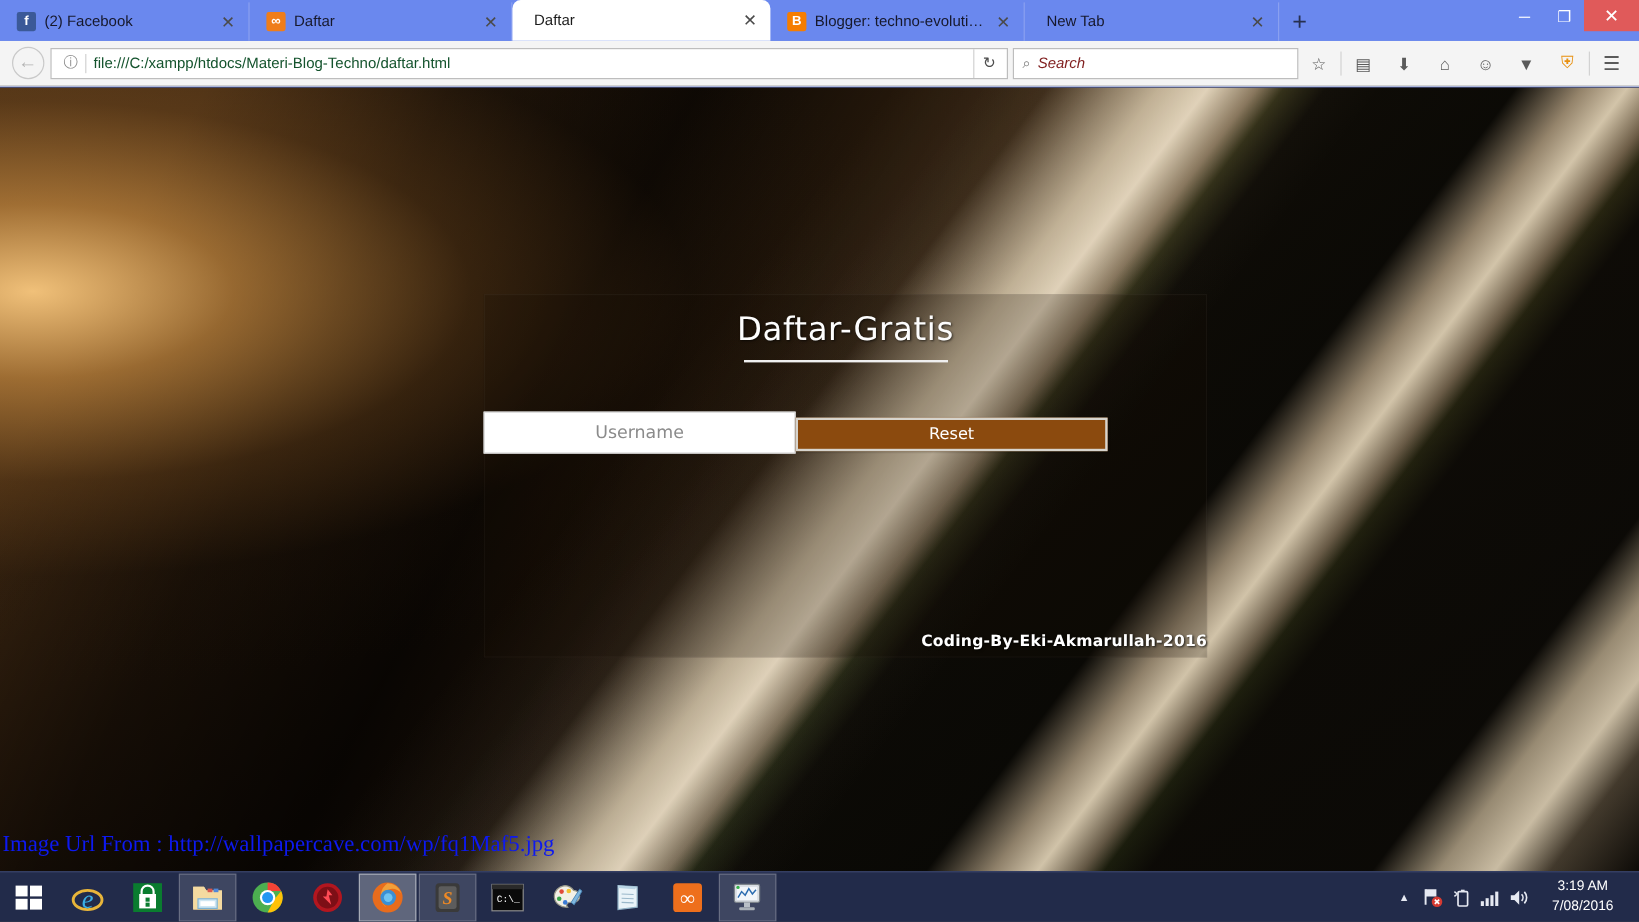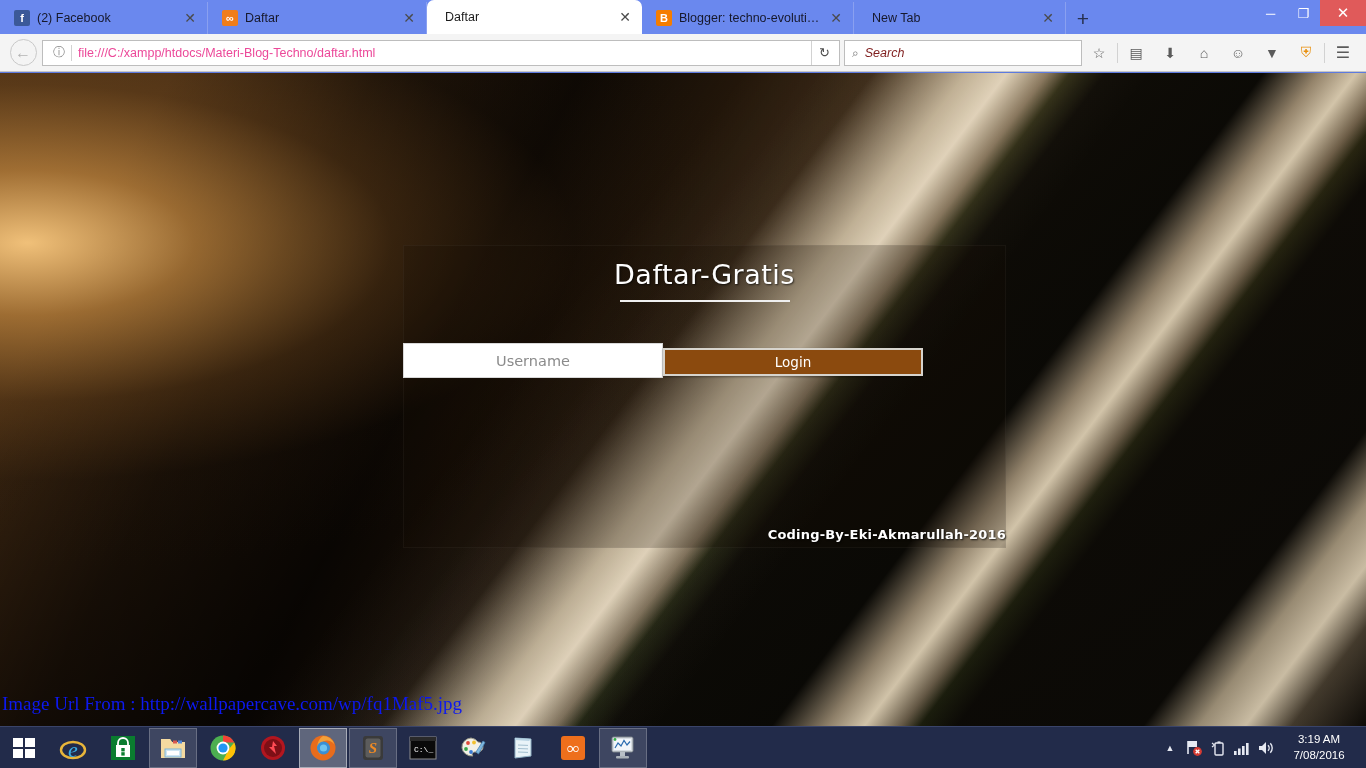--- a/index.html
+++ b/index.html
@@ -100,21 +100,21 @@
     display: flex; align-items: center;
     padding: 0 2px 0 6px;
   }
   #urlbar .ident {
     width: 20px; height: 20px; flex: 0 0 20px;
     display: flex; align-items: center; justify-content: center;
     color: #8a8a8a; font-size: 12px;
   }
   #urlbar .sep { width: 1px; height: 16px; background: #d2d2d2; margin: 0 6px 0 2px; }
   #urlbar .urltext {
-    flex: 1 1 auto; font-size: 12.5px; color: #ec4899;
+    flex: 1 1 auto; font-size: 12.5px; color: #14532d;
     white-space: nowrap; overflow: hidden;
   }
   #urlbar .reload {
     width: 26px; height: 24px; flex: 0 0 26px;
     border-left: 1px solid #d2d2d2;
     display: flex; align-items: center; justify-content: center;
     color: #4e4e4e; font-size: 13px;
   }
   #searchbar {
     width: 238px; height: 26px; flex: 0 0 238px;
@@ -377,21 +377,21 @@
 
     <div id="page">
       <div id="wallpaper"></div>
 
       <div id="card">
         <div id="card-title">Daftar-Gratis</div>
         <div id="title-rule"></div>
 
         <div id="form">
           <div class="field">Username</div>
-          <div class="btn">Login</div>
+          <div class="btn">Reset</div>
         </div>
 
         <div id="credit">Coding-By-Eki-Akmarullah-2016</div>
       </div>
 
       <div id="image-credit">Image Url From : http://wallpapercave.com/wp/fq1Maf5.jpg</div>
     </div>
   </div>
 
   <div id="taskbar">

